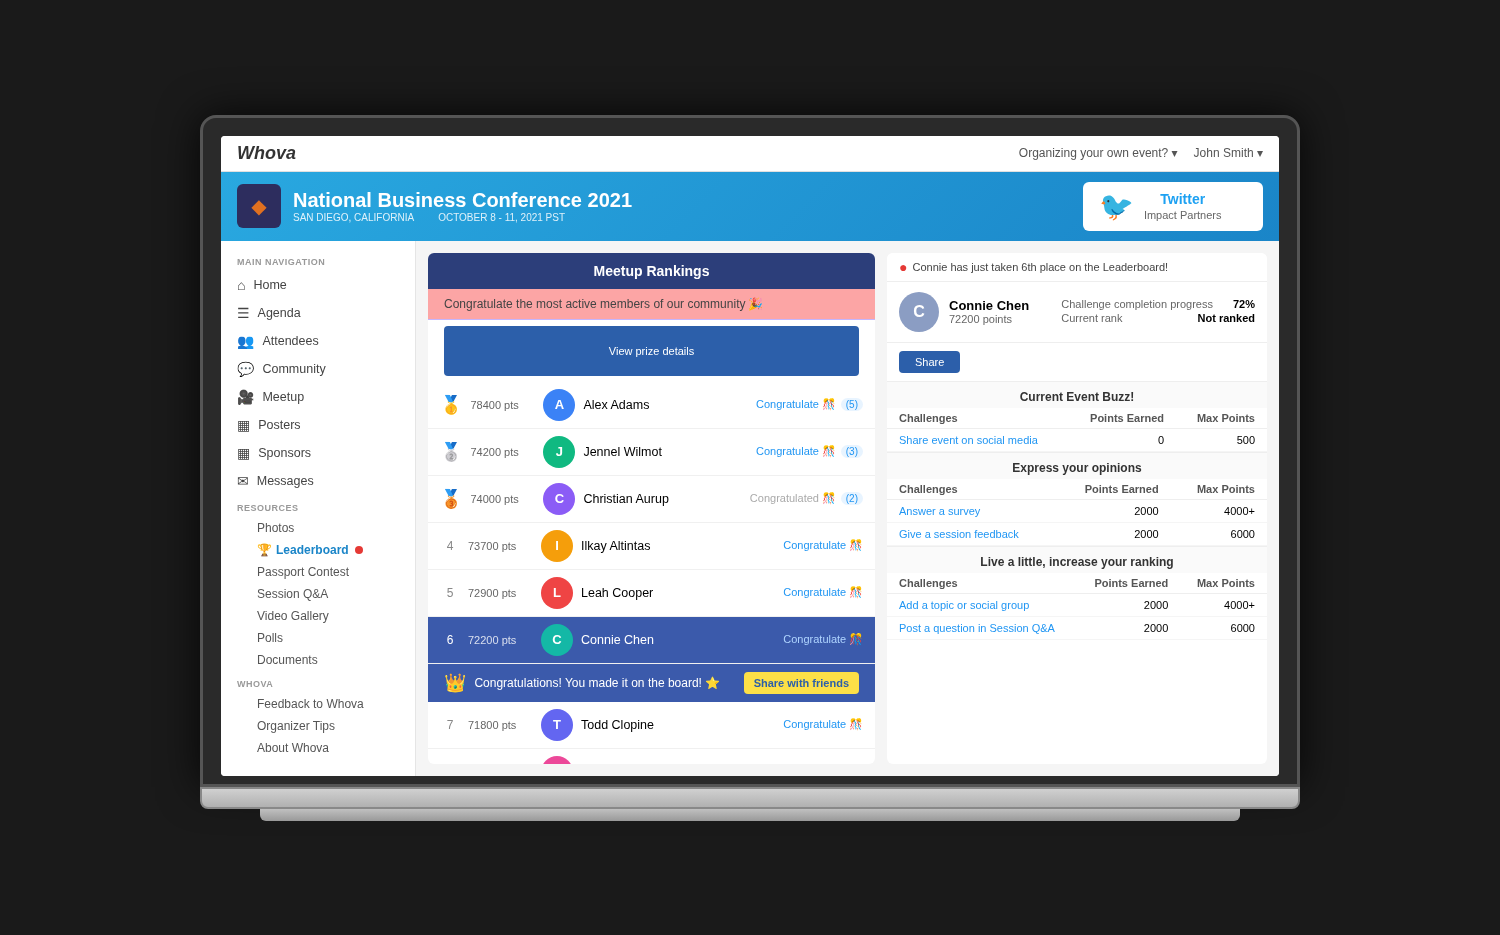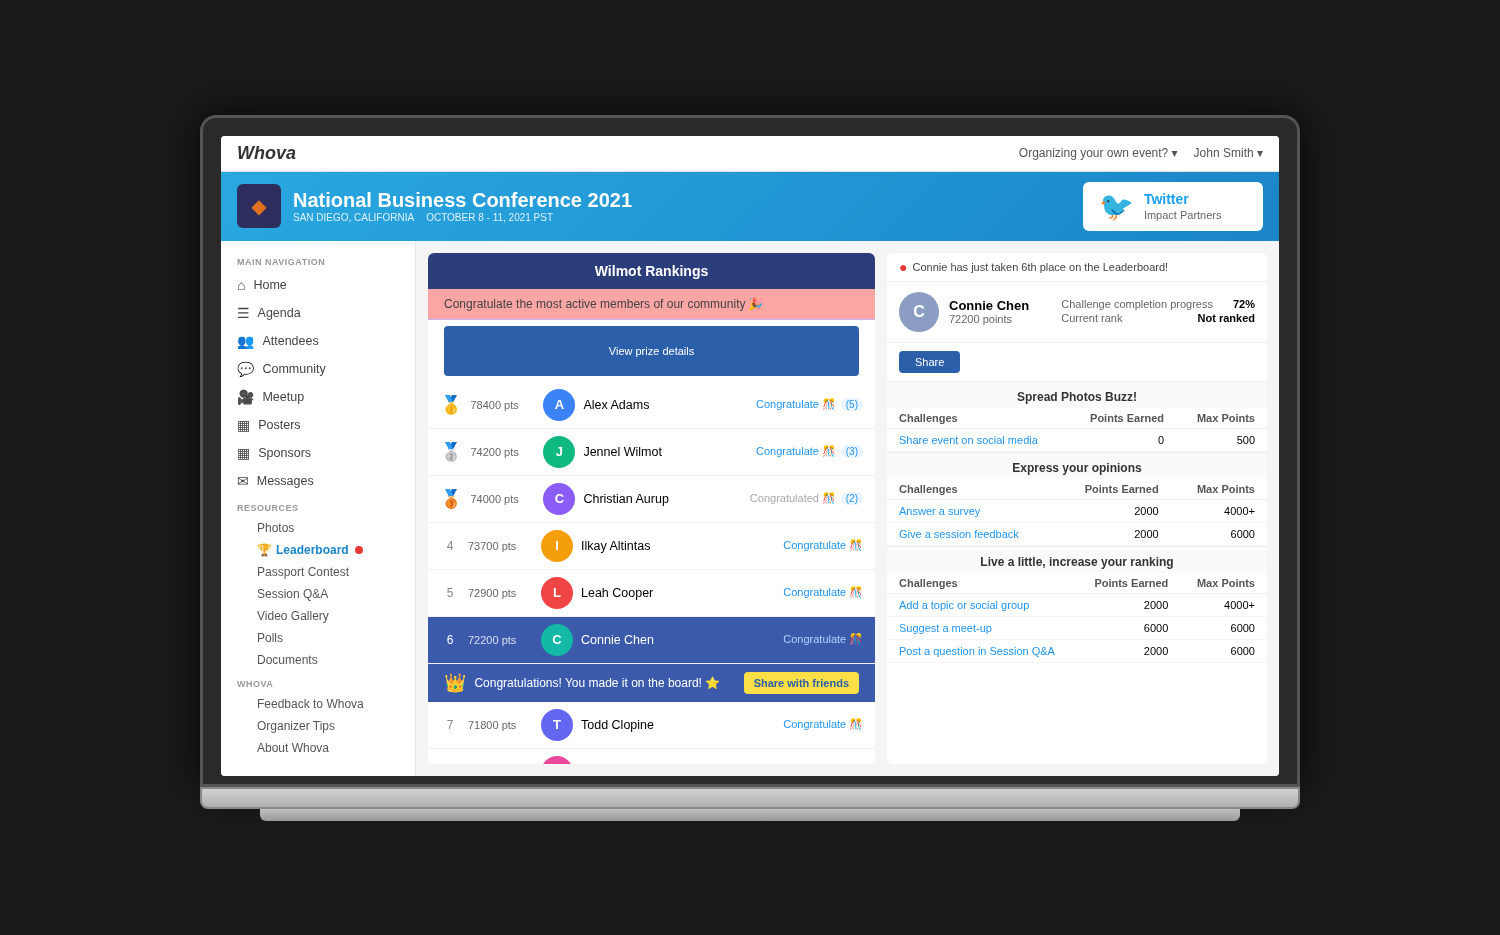--- a/index.html
+++ b/index.html
@@ -111,41 +111,41 @@
     .event-info h1 {
       color: #fff;
       font-size: 20px;
       font-weight: bold;
     }
 
     .event-meta {
       color: rgba(255,255,255,0.85);
       font-size: 10px;
       display: flex;
-      gap: 12px;
+      gap: 24px;
       margin-top: 0;
     }
 
     .twitter-card {
       background: #fff;
       border-radius: 6px;
       padding: 8px 16px;
       display: flex;
       align-items: center;
       gap: 10px;
       min-width: 180px;
     }
 
     .twitter-icon {
       color: #1da1f2;
       font-size: 28px;
     }
 
     .twitter-info { line-height: 1.3; }
-    .twitter-label { font-size: 14px; font-weight: bold; color: #1da1f2; }
+    .twitter-label { font-size: 14px; font-weight: bold; color: #1da1f2; text-align: center; }
     .twitter-sub { font-size: 11px; color: #666; }
 
     
     .main-layout {
       display: flex;
       flex: 1;
       overflow: hidden;
     }
 
     
@@ -556,21 +556,21 @@
 
             <div class="sidebar-section-label">WHOVA</div>
             <div class="sidebar-sub-item">Feedback to Whova</div>
             <div class="sidebar-sub-item">Organizer Tips</div>
             <div class="sidebar-sub-item">About Whova</div>
           </div>
 
           <div class="content-area">
 
             <div class="leaderboard-panel">
-              <div class="panel-header">Wilmot Rankings</div>
+              <div class="panel-header">Meetup Rankings</div>
               <div class="congrats-bar">
                 <span>Congratulate the most active members of our community 🎉</span>
               </div>
               <button class="view-prize-btn">View prize details</button>
 
               <div class="leaderboard-list">
 
                 <div class="lb-row">
                   <span class="lb-trophy">🥇</span>
                   <span class="lb-pts">78400 pts</span>
@@ -664,21 +664,21 @@
                     <span class="stat-label">Current rank</span>
                     <span class="stat-value">Not ranked</span>
                   </div>
                 </div>
               </div>
               <button class="share-btn">Share</button>
               <hr class="section-divider">
 
               <div class="points-panel-content">
 
-                <div class="challenge-section-title">Spread Photos Buzz!</div>
+                <div class="challenge-section-title">Current Event Buzz!</div>
                 <table class="challenge-table">
                   <thead>
                     <tr>
                       <th>Challenges</th>
                       <th>Points Earned</th>
                       <th>Max Points</th>
                     </tr>
                   </thead>
                   <tbody>
                     <tr>
@@ -723,25 +723,20 @@
                       <th>Max Points</th>
                     </tr>
                   </thead>
                   <tbody>
                     <tr>
                       <td><a class="challenge-link">Add a topic or social group</a></td>
                       <td>2000</td>
                       <td>4000+</td>
                     </tr>
                     <tr>
-                      <td><a class="challenge-link">Suggest a meet-up</a></td>
-                      <td>6000</td>
-                      <td>6000</td>
-                    </tr>
-                    <tr>
                       <td><a class="challenge-link">Post a question in Session Q&amp;A</a></td>
                       <td>2000</td>
                       <td>6000</td>
                     </tr>
                   </tbody>
                 </table>
               </div>
             </div>
 
           </div>

